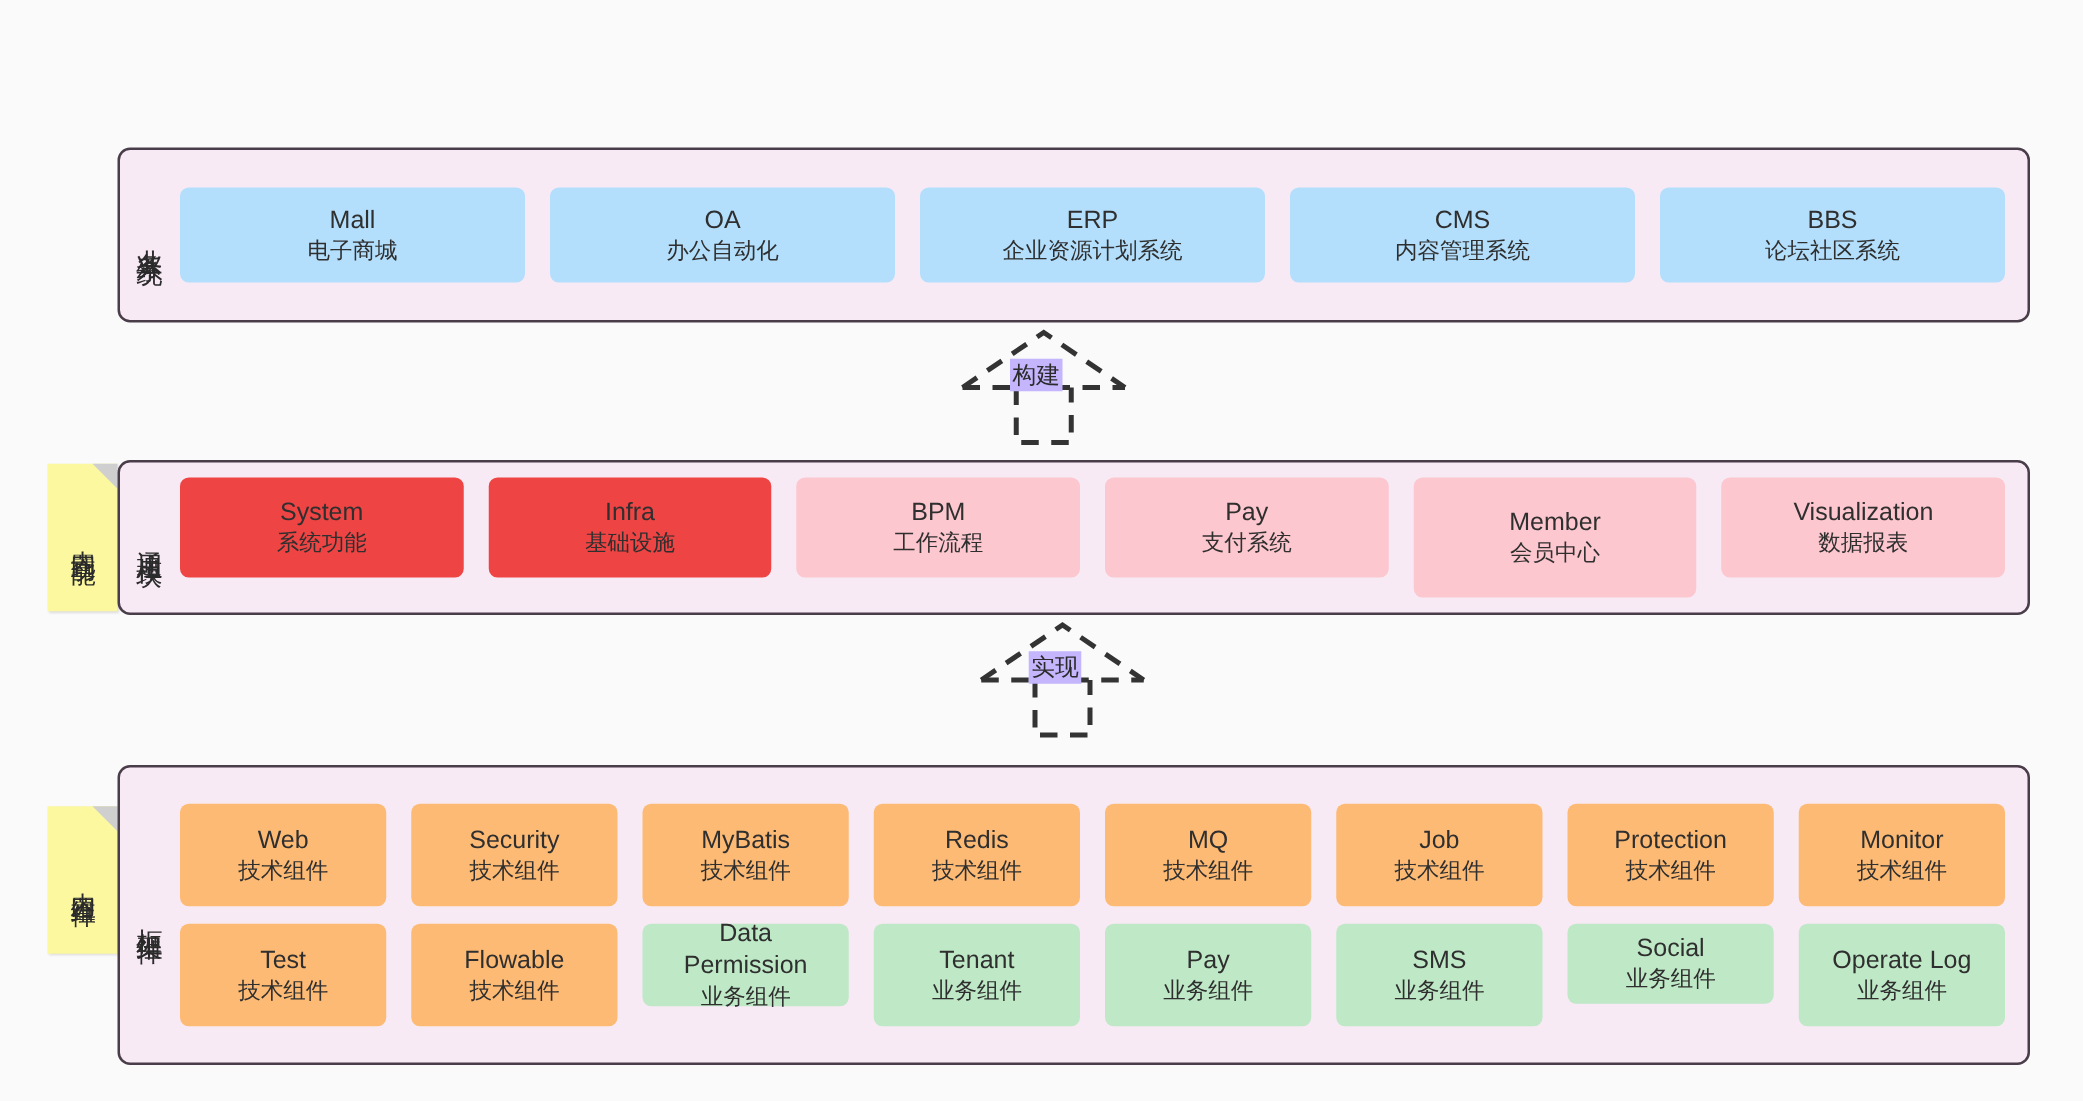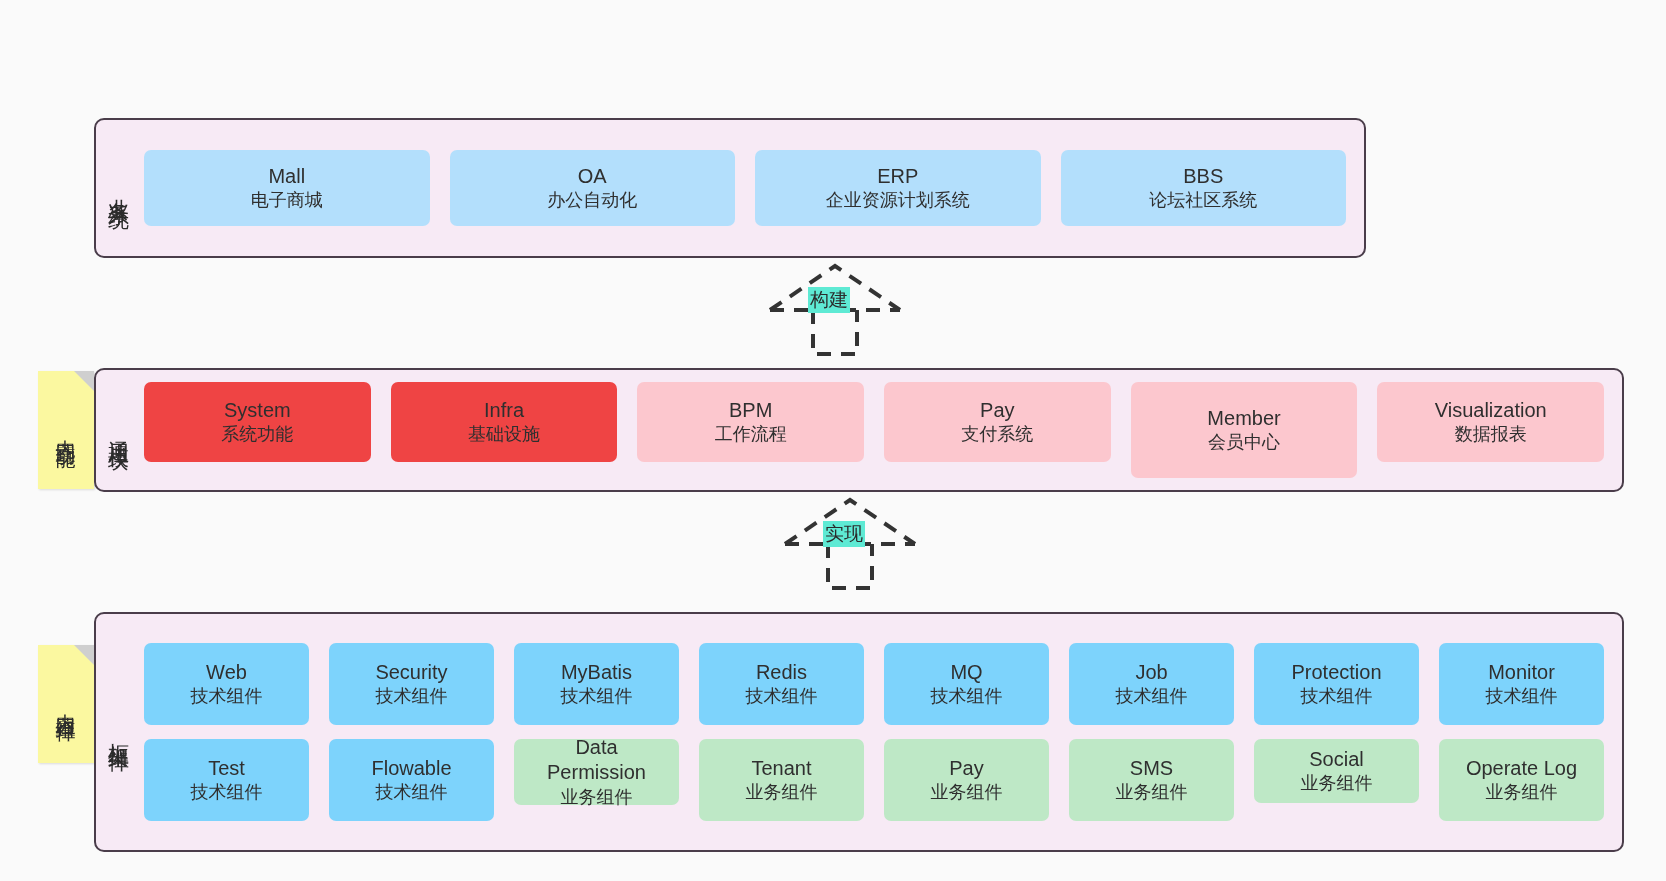--- a/index.html
+++ b/index.html
@@ -60,21 +60,21 @@
     line-height: 1.28;
     padding: 6px 4px;
   }
   .cell .en { font-size: 20px; }
   .cell .cn { font-size: 18px; }
 
   
   .c-blue      { background: #b3dffc; }
   .c-red       { background: #ef4444; }
   .c-pink      { background: #fcc7ce; }
-  .c-green     { background: #7dd3fc; }
+  .c-green     { background: #fdba74; }
   .c-greenlite { background: #bee8c6; }
 
   
   .note {
     position: absolute;
     background: #fbf8a0;
     width: 56px;
     display: flex;
     align-items: center;
     justify-content: center;
@@ -96,46 +96,50 @@
     border-top: 20px solid #cfcfcf;
   }
 
   
   .arrow { position: absolute; }
   .arrow svg { display: block; overflow: visible; }
   .arrow-label {
     position: absolute;
     font-size: 19px;
     color: #2b2b2b;
-    background: #5eead4;
+    background: #c4b5fd;
     padding: 0 2px;
     white-space: nowrap;
   }
 </style>
 </head>
 <body>
 
 <div id="stage">
 
-  <div class="layer" id="layer-business" style="left:94px; top:118px; width:1272px; height:140px;">
+  <div class="layer" id="layer-business" style="left:94px; top:118px; width:1530px; height:140px;">
     <div class="layer-title">业务系统</div>
     <div class="layer-body">
       <div class="row">
 
         <div class="cell c-blue" style="height:76px">
           <span class="en">Mall</span>
           <span class="cn">电子商城</span>
         </div>
         <div class="cell c-blue" style="height:76px">
           <span class="en">OA</span>
           <span class="cn">办公自动化</span>
         </div>
         <div class="cell c-blue" style="height:76px">
           <span class="en">ERP</span>
           <span class="cn">企业资源计划系统</span>
+        </div>
+        <div class="cell c-blue" style="height:76px">
+          <span class="en">CMS</span>
+          <span class="cn">内容管理系统</span>
         </div>
         <div class="cell c-blue" style="height:76px">
           <span class="en">BBS</span>
           <span class="cn">论坛社区系统</span>
         </div>
 
       </div>
     </div>
   </div>
 

